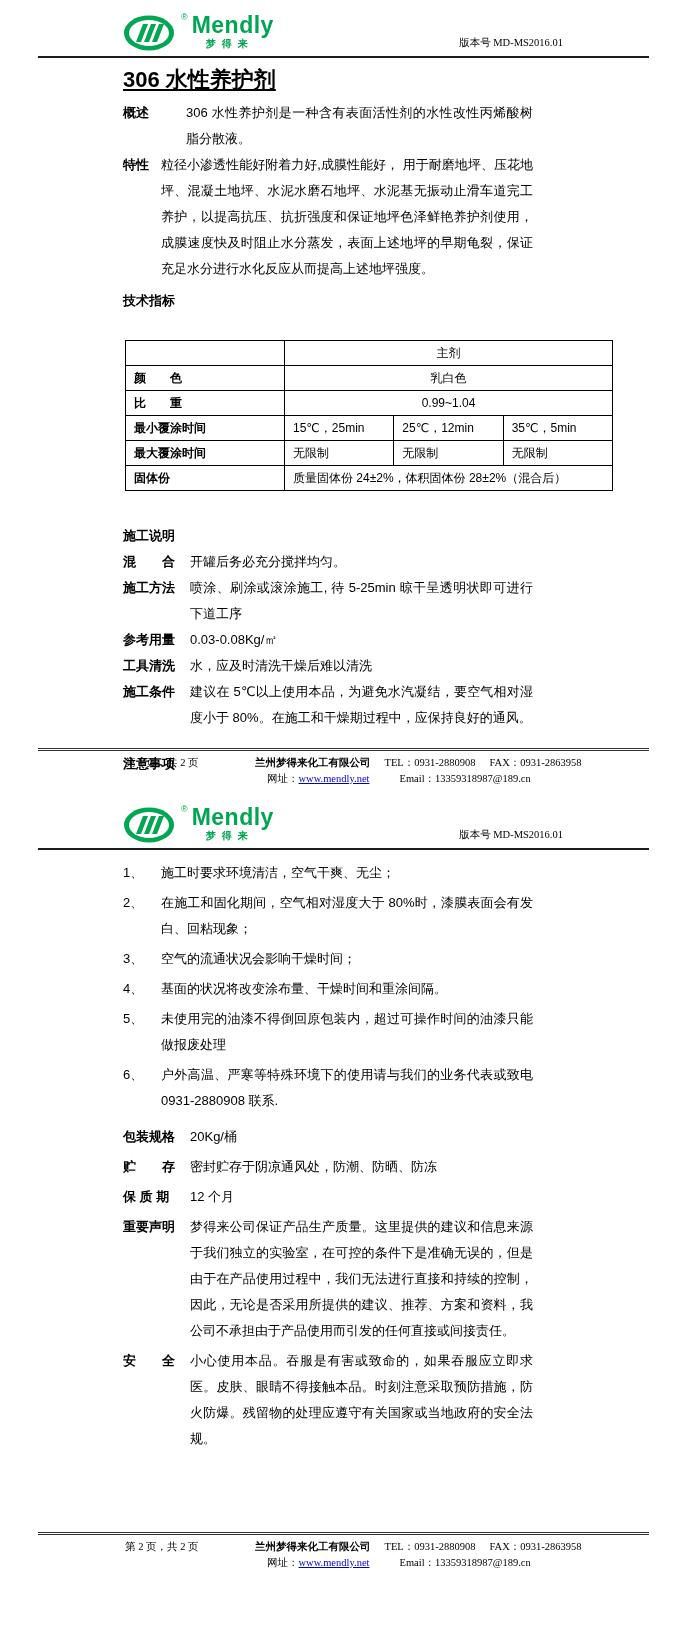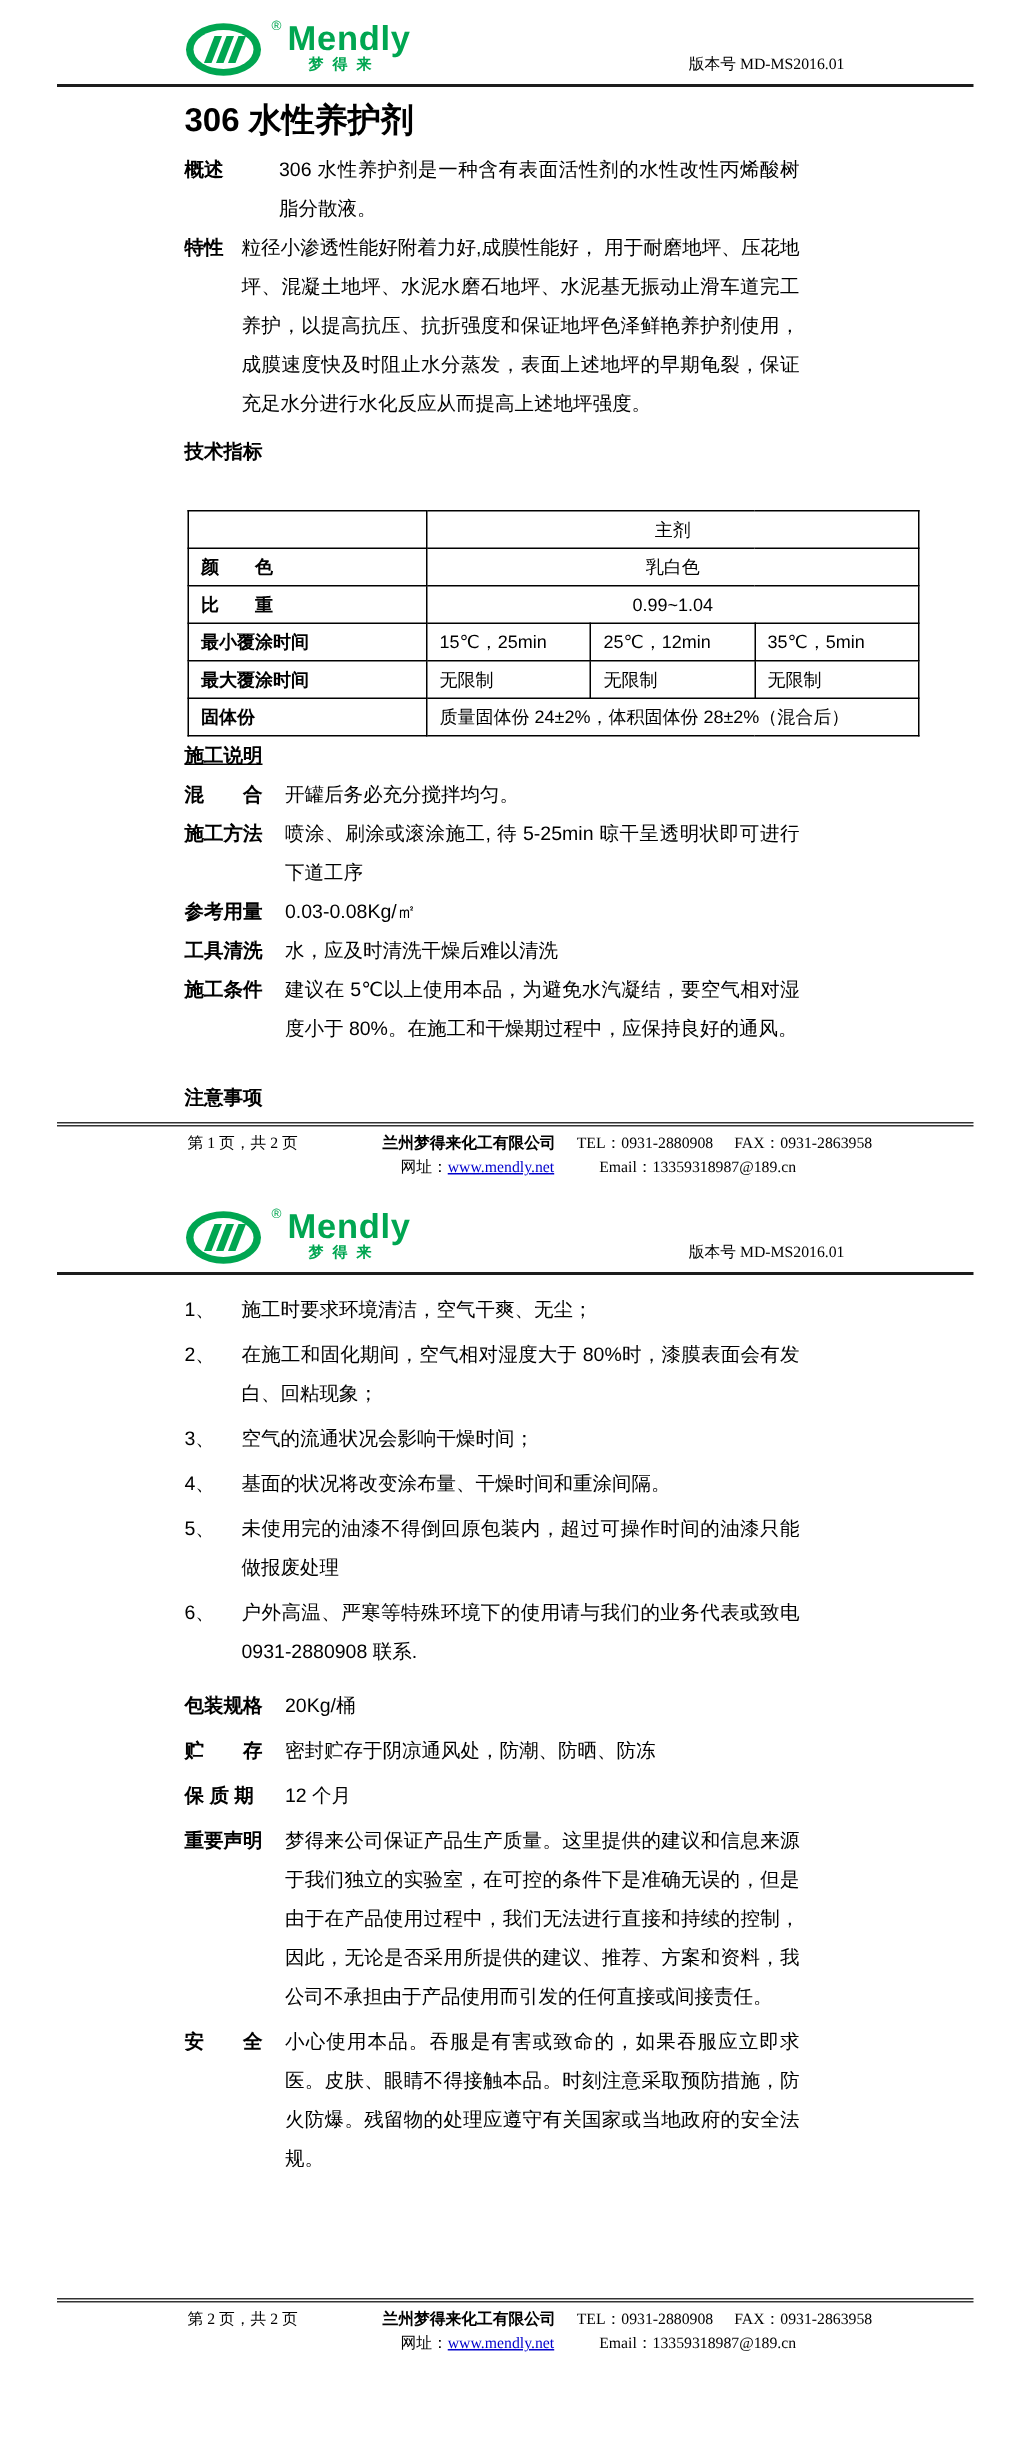--- a/index.html
+++ b/index.html
@@ -16,37 +16,37 @@
   .page-2 .hdr{padding-top:6px;}
   .brand{margin-left:85px;display:flex;align-items:flex-start;gap:4px;}
   .brand-txt{display:flex;flex-direction:column;line-height:1;}
   .brand-en{color:#00A651;font-weight:bold;font-size:23px;letter-spacing:0.5px;}
   .brand-cn{color:#00A651;font-weight:bold;font-size:10px;letter-spacing:6px;margin-top:2px;padding-left:14px;}
   .reg{color:#00A651;font-size:9px;vertical-align:top;position:relative;top:-2px;}
   .version{font-size:10.5px;margin-right:86px;padding-bottom:2px;font-family:"Liberation Serif","DejaVu Serif",serif;}
   .rule{border-top:2px solid #1c1c1c;margin-top:4px;}
 
   
-  .title{margin:8px 0 0 85px;font-size:22px;font-weight:bold;line-height:28px;}
+  .title{margin:8px 0 0 85px;font-size:22px;font-weight:bold;line-height:28px;text-decoration:underline;}
   .row{display:flex;margin-left:85px;width:410px;font-size:13px;line-height:26px;}
   .row .lbl{font-weight:bold;flex:0 0 38px;}
   .row .lbl4{font-weight:bold;flex:0 0 67px;}
   .row .txt{flex:1;text-align:justify;}
   .sec-h{margin-left:85px;font-size:13px;font-weight:bold;line-height:26px;}
   .mt6{margin-top:6px;gap:25px;}
 
   
   table.spec{border-collapse:collapse;margin:26px 0 0 87px;table-layout:fixed;width:488px;font-size:12px;}
   table.spec td{border:1px solid #000;height:24px;padding:0 8px;}
   table.spec td.c{text-align:center;}
   table.spec td.b{font-weight:bold;}
   .w1{width:142px;}.w2{width:96px;}.w3{width:96px;}.w4{width:96px;}
 
   
-  .cons{text-decoration:underline;}
+  .cons{margin-top:32px;}
   .cons-rows .row{margin-top:0;}
   .notes-h{margin-top:20px;}
 
   
   .note{display:flex;margin-left:85px;width:410px;font-size:13px;line-height:26px;margin-bottom:4px;}
   .note .num{flex:0 0 38px;}
   .note .txt{flex:1;text-align:justify;}
   .p2rows{margin-top:10px;}
   .p2rows .row{margin-bottom:4px;}
 

